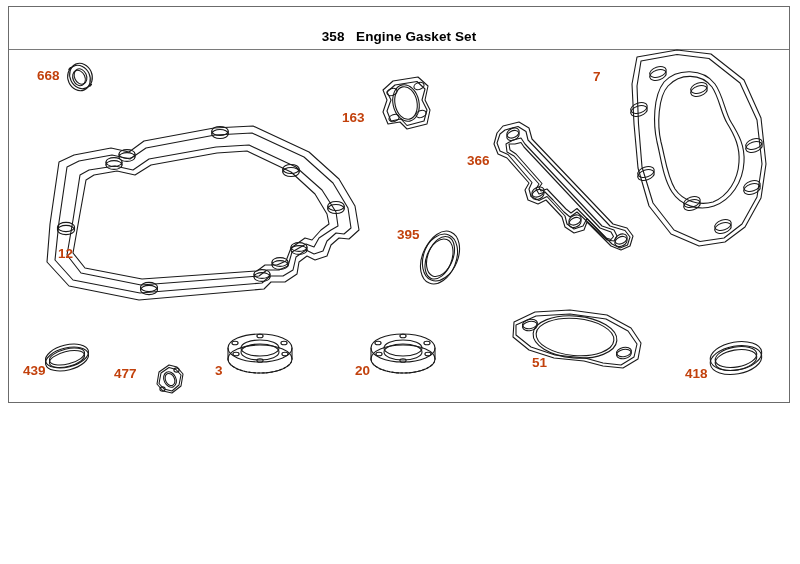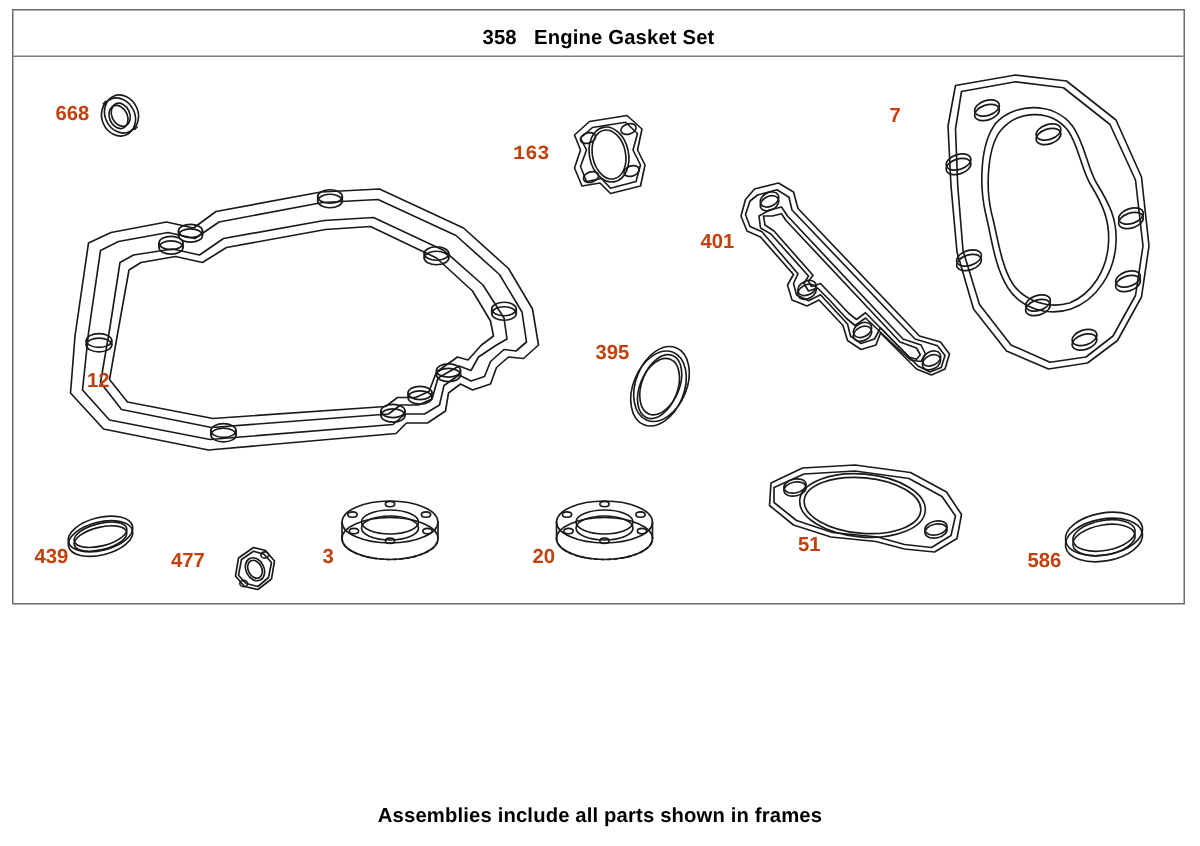--- a/index.html
+++ b/index.html
@@ -30,21 +30,21 @@
     top: 6px;
     width: 782px;
     height: 397px;
     border: 1px solid #6b6b6b;
     box-sizing: border-box;
     background: #ffffff;
   }
   .frame-header {
     position: absolute;
     left: 0;
-    top: 4px;
+    top: 16px;
     width: 100%;
     height: 27px;
     border-bottom: 1px solid #7a7a7a;
     box-sizing: border-box;
     display: flex;
     align-items: center;
     justify-content: center;
   }
   .frame-title {
     font-size: 13.5px;
@@ -613,28 +613,27 @@
           <ellipse cx="727" cy="326" rx="26" ry="14" transform="rotate(-10 727 326)"></ellipse>
           <ellipse cx="727" cy="323" rx="21" ry="10" transform="rotate(-10 727 323)"></ellipse>
           <ellipse cx="727" cy="326" rx="21" ry="10" transform="rotate(-10 727 326)"></ellipse>
         </g>
 
       </svg>
     </div>
 
     <span class="callout" style="left:28px;  top:62px;">668</span>
     <span class="callout" style="left:49px;  top:240px;">12</span>
-    <span class="callout" style="left:333px; top:90px;font-family:Liberation Mono, monospace;">163</span>
-    <span class="callout" style="left:458px; top:147px;">401</span>
+    <span class="callout" style="left:333px; top:104px;">163</span>
+    <span class="callout" style="left:458px; top:147px;">366</span>
     <span class="callout" style="left:584px; top:63px;">7</span>
     <span class="callout" style="left:388px; top:221px;">395</span>
     <span class="callout" style="left:14px;  top:357px;">439</span>
     <span class="callout" style="left:105px; top:360px;">477</span>
     <span class="callout" style="left:206px; top:357px;">3</span>
     <span class="callout" style="left:346px; top:357px;">20</span>
     <span class="callout" style="left:523px; top:349px;">51</span>
-    <span class="callout" style="left:676px; top:360px;">586</span>
+    <span class="callout" style="left:676px; top:360px;">418</span>
 
   </div>
 
-  <div class="caption">Assemblies include all parts shown in frames</div>
 
 </div>
 
 </body></html>

